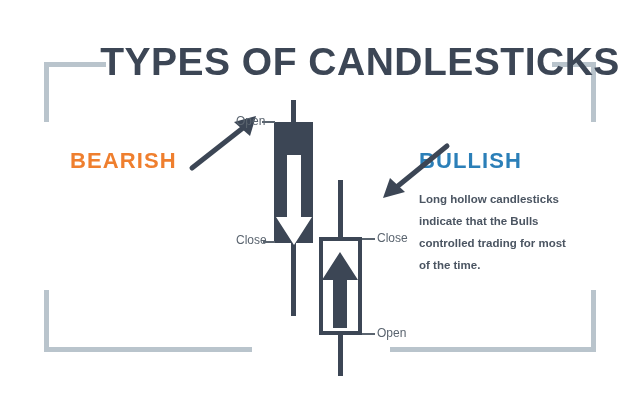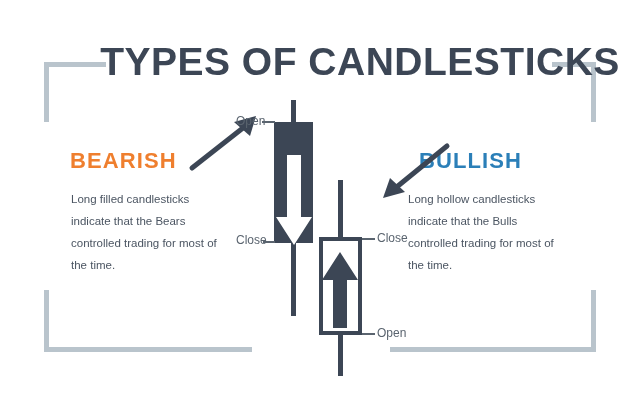--- a/index.html
+++ b/index.html
@@ -100,23 +100,24 @@
     font-size: 11.5px;
     line-height: 22px;
     color: #4b5562;
     font-family: "Liberation Sans", sans-serif;
   }
   .body-bearish {
     left: 71px;
     top: 188px;
   }
   .body-bullish {
-    left: 408px;
+    left: 419px;
     top: 188px;
     width: 160px;
+    font-weight: bold;
   }
 
   
   .wick {
     position: absolute;
     background: #3c4655;
     width: 5px;
   }
   .bear-wick-top  { left: 291px; top: 100px; height: 26px; }
   .bear-wick-bot  { left: 291px; top: 240px; height: 76px; }
@@ -183,21 +184,20 @@
 <div id="canvas">
 
   <div class="bracket bracket-tl"></div>
   <div class="bracket bracket-tr"></div>
   <div class="bracket bracket-bl"></div>
   <div class="bracket bracket-br"></div>
 
   <div class="title">TYPES OF CANDLESTICKS</div>
 
   <div class="heading heading-bearish">BEARISH</div>
-  <div class="body-text body-bearish">Long filled candlesticks indicate that the Bears controlled trading for most of the time.</div>
 
   <svg class="pointer" width="76" height="62" style="left:186px; top:112px;" viewBox="0 0 76 62">
     <line x1="6" y1="56" x2="62" y2="12" stroke="#3c4655" stroke-width="5" stroke-linecap="round"></line>
     <polygon points="70,4 48,10 64,24" fill="#3c4655"></polygon>
   </svg>
 
   <div class="wick bear-wick-top"></div>
   <div class="wick bear-wick-bot"></div>
   <div class="bear-body"></div>
   <svg class="candle-arrow" width="40" height="98" style="left:274px; top:155px;" viewBox="0 0 40 98">

